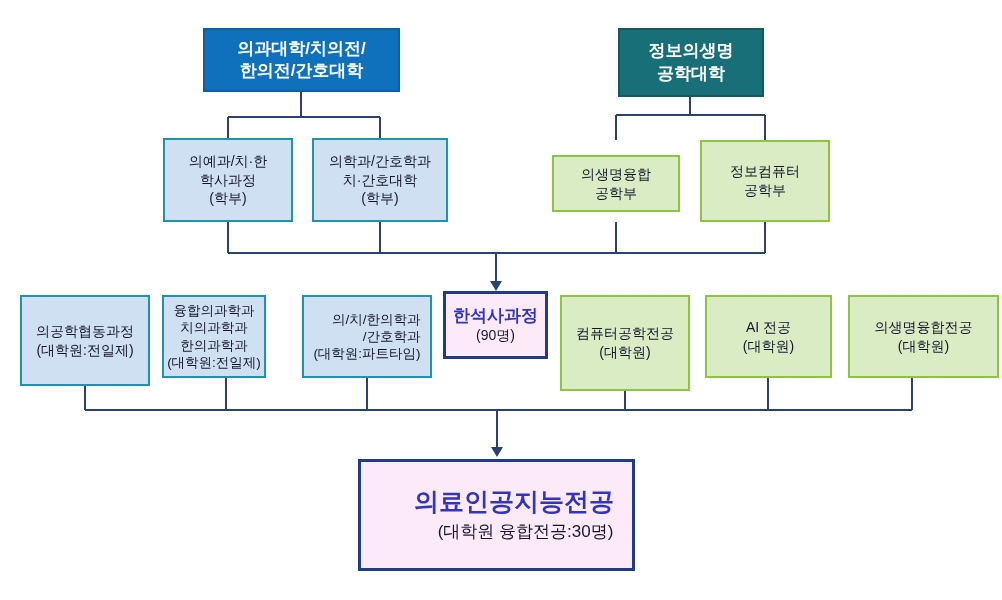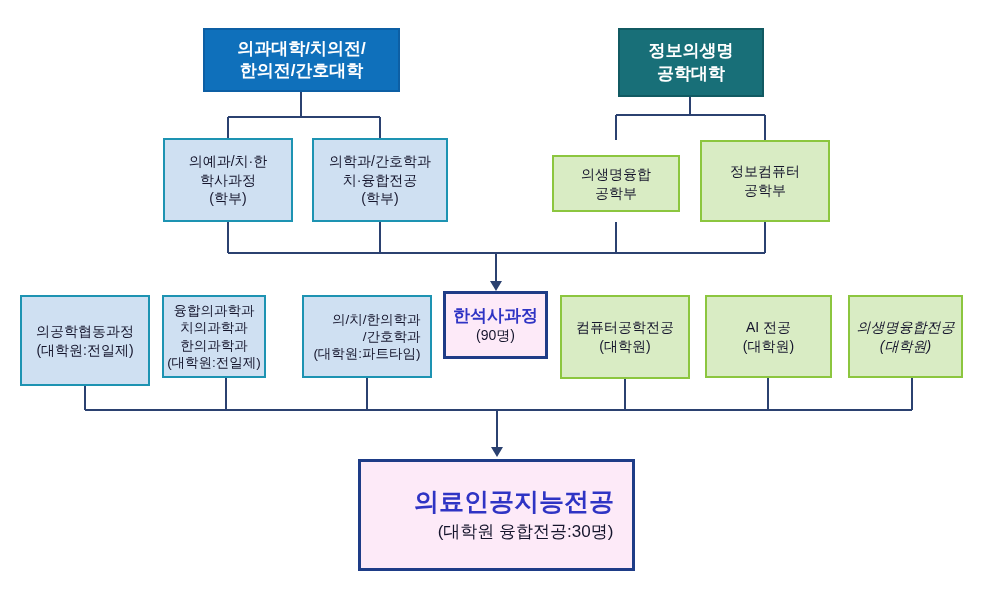--- a/index.html
+++ b/index.html
@@ -62,21 +62,21 @@
 한의전/간호대학</div>
   </div>
 
   <div class="node ltblue" style="left:163px;top:138px;width:130px;height:84px;">
     <div class="label">의예과/치·한
 학사과정
 (학부)</div>
   </div>
   <div class="node ltblue" style="left:312px;top:138px;width:136px;height:84px;">
     <div class="label">의학과/간호학과
-치·융합전공
+치·간호대학
 (학부)</div>
   </div>
   <div class="node green" style="left:552px;top:140px;width:128px;height:57px;margin-top:15px;">
     <div class="label">의생명융합
 공학부</div>
   </div>
   <div class="node green" style="left:700px;top:140px;width:130px;height:82px;">
     <div class="label">정보컴퓨터
 공학부</div>
   </div>
@@ -93,29 +93,29 @@
   </div>
   <div class="node ltblue dense" style="left:302px;top:295px;width:130px;height:83px;text-align:right;">
     <div class="label">의/치/한의학과
 /간호학과
 (대학원:파트타임)</div>
   </div>
   <div class="node pink" style="left:443px;top:291px;width:105px;height:68px;">
     <div class="pink-title">한석사과정</div>
     <div class="pink-sub">(90명)</div>
   </div>
-  <div class="node green" style="left:560px;top:295px;width:130px;height:84px;">
+  <div class="node green" style="left:560px;top:295px;width:130px;height:96px;">
     <div class="label">컴퓨터공학전공
 (대학원)</div>
   </div>
   <div class="node green" style="left:705px;top:295px;width:127px;height:83px;">
     <div class="label">AI 전공
 (대학원)</div>
   </div>
-  <div class="node green" style="left:848px;top:295px;width:115px;height:83px;font-style:italic;">
+  <div class="node green" style="left:848px;top:295px;width:151px;height:83px;">
     <div class="label">의생명융합전공
 (대학원)</div>
   </div>
 
   <div class="node pink" style="left:358px;top:459px;width:277px;height:112px;padding-left:35px;">
     <div class="final-title">의료인공지능전공</div>
     <div class="final-sub">(대학원 융합전공:30명)</div>
   </div>
 
 </div>

